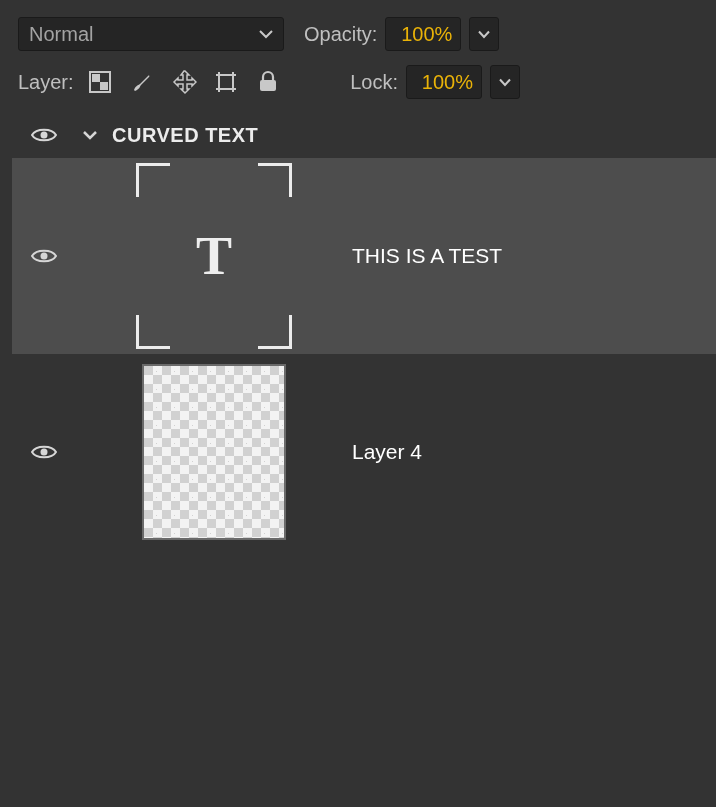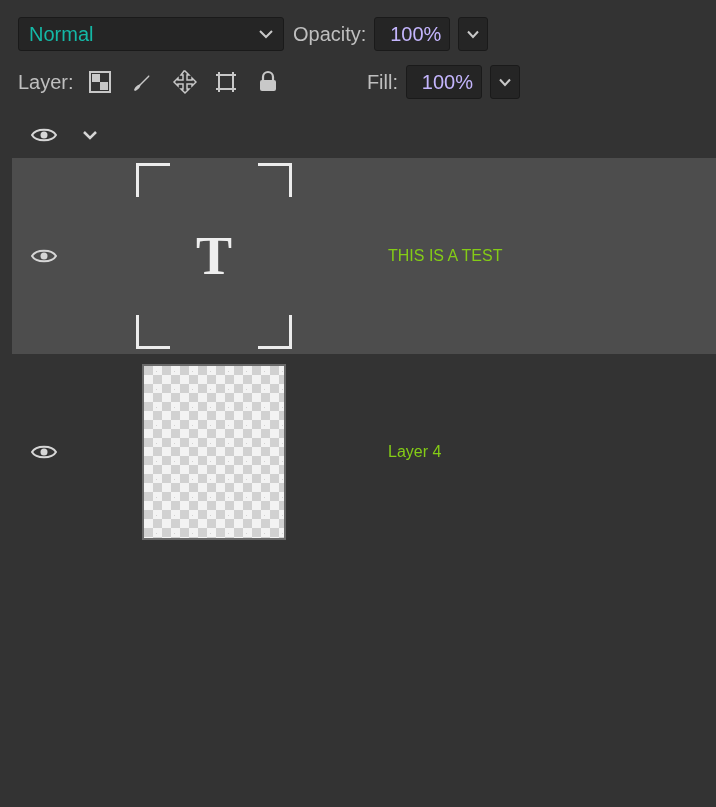--- a/index.html
+++ b/index.html
@@ -27,37 +27,37 @@
   }
   .dropdown {
     display: flex;
     align-items: center;
     justify-content: space-between;
     background: #252525;
     border: 1px solid #1a1a1a;
     border-radius: 3px;
     height: 34px;
     padding: 0 10px;
-    color: #14b8a6;
+    color: #a3a3a3;
     font-size: 20px;
     cursor: pointer;
   }
   .blend-dropdown { width: 266px; }
   .label-text { font-size: 20px; color: #bfbfbf; }
   .pct-box {
     display: flex;
     align-items: center;
     justify-content: flex-end;
     background: #252525;
     border: 1px solid #1a1a1a;
     border-radius: 3px;
     height: 34px;
     width: 76px;
     padding: 0 8px;
-    color: #c4b5fd;
+    color: #eab308;
     font-size: 20px;
   }
   .chev-btn {
     display: flex;
     align-items: center;
     justify-content: center;
     background: #252525;
     border: 1px solid #1a1a1a;
     border-radius: 3px;
     height: 34px;
@@ -106,21 +106,21 @@
     justify-content: center;
     align-items: center;
   }
   .thumb-col {
     width: 276px;
     display: flex;
     justify-content: center;
     align-items: center;
   }
   .name-col { flex: 1; }
-  .layer-name { font-size: 16px; color: #84cc16; margin-left: 36px; }
+  .layer-name { font-size: 21px; color: #ffffff; }
   
   .text-thumb {
     width: 156px;
     height: 186px;
     position: relative;
   }
   .text-thumb .corner {
     position: absolute;
     width: 34px;
     height: 34px;
@@ -187,21 +187,21 @@
 
 <div class="panel">
 
   <div class="row">
     <div class="dropdown blend-dropdown">
       <span>Normal</span>
       <svg width="14" height="10" viewBox="0 0 14 10">
           <path d="M1 2 L7 8 L13 2" stroke="#c8c8c8" stroke-width="2" fill="none"></path>
         </svg>
     </div>
-    <span class="label-text" style="margin-left:1px;">Opacity:</span>
+    <span class="label-text" style="margin-left:12px;">Opacity:</span>
     <div class="pct-box">
       <span>100%</span>
     </div>
     <div class="chev-btn">
       <svg width="12" height="9" viewBox="0 0 12 9">
           <path d="M1 1.5 L6 7 L11 1.5" stroke="#c8c8c8" stroke-width="2" fill="none"></path>
         </svg>
     </div>
   </div>
 
@@ -239,21 +239,21 @@
     </div>
     <div class="icon-btn" style="margin-left:6px;">
       <svg width="22" height="24" viewBox="0 0 22 24">
         <rect x="3" y="10" width="16" height="11" rx="2" fill="#c8c8c8"></rect>
         <path d="M6 10V7a5 5 0 0 1 10 0v3" fill="none" stroke="#c8c8c8" stroke-width="2.2"></path>
       </svg>
     </div>
 
     <div class="spacer-fill"></div>
 
-    <span class="label-text">Fill:</span>
+    <span class="label-text">Lock:</span>
     <div class="pct-box">
       <span>100%</span>
     </div>
     <div class="chev-btn">
       <svg width="12" height="9" viewBox="0 0 12 9">
           <path d="M1 1.5 L6 7 L11 1.5" stroke="#c8c8c8" stroke-width="2" fill="none"></path>
         </svg>
     </div>
     <div style="width:170px"></div>
   </div>
@@ -263,20 +263,21 @@
       <svg width="26" height="18" viewBox="0 0 26 18">
         <path d="M1 9c4-7 20-7 24 0-4 7-20 7-24 0z" fill="none" stroke="#d6d6d6" stroke-width="2"></path>
         <circle cx="13" cy="9" r="3.5" fill="#d6d6d6"></circle>
       </svg>
     </div>
     <div style="width:28px; display:flex; justify-content:center;">
       <svg width="16" height="12" viewBox="0 0 16 12">
           <path d="M2 3 L8 9 L14 3" stroke="#d6d6d6" stroke-width="2.5" fill="none"></path>
         </svg>
     </div>
+    <span class="group-name" style="margin-left:8px;">CURVED TEXT</span>
   </div>
 
   <div class="layers">
 
     <div class="layer-row selected">
       <div class="vis-col">
         <svg width="26" height="18" viewBox="0 0 26 18">
           <path d="M1 9c4-7 20-7 24 0-4 7-20 7-24 0z" fill="none" stroke="#d6d6d6" stroke-width="2"></path>
           <circle cx="13" cy="9" r="3.5" fill="#d6d6d6"></circle>
         </svg>

